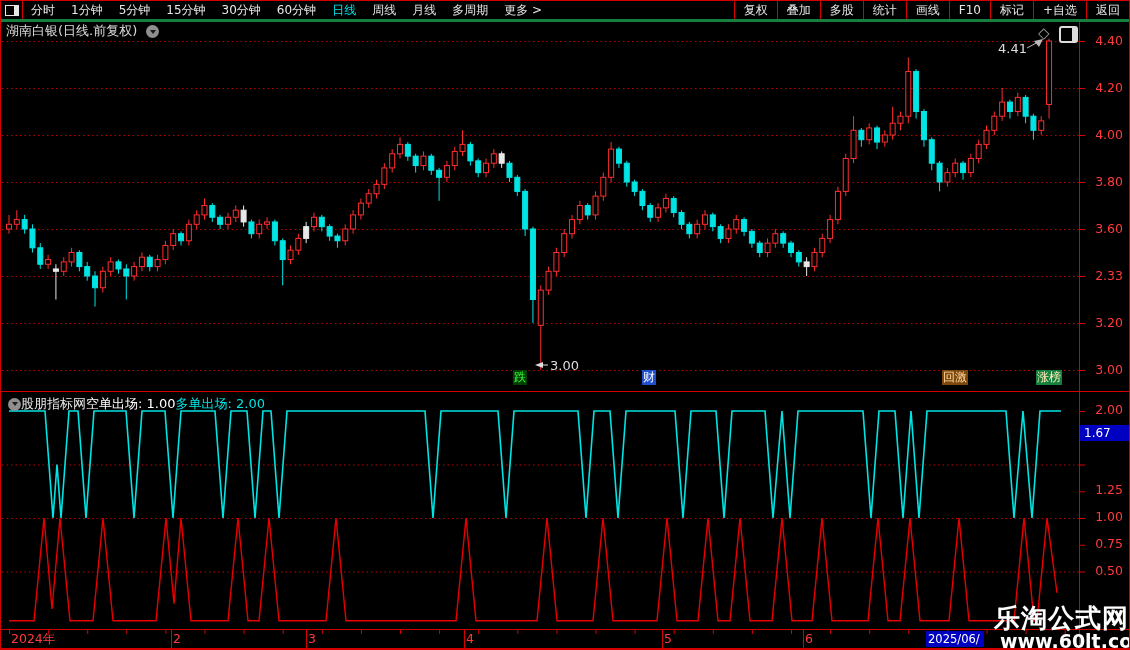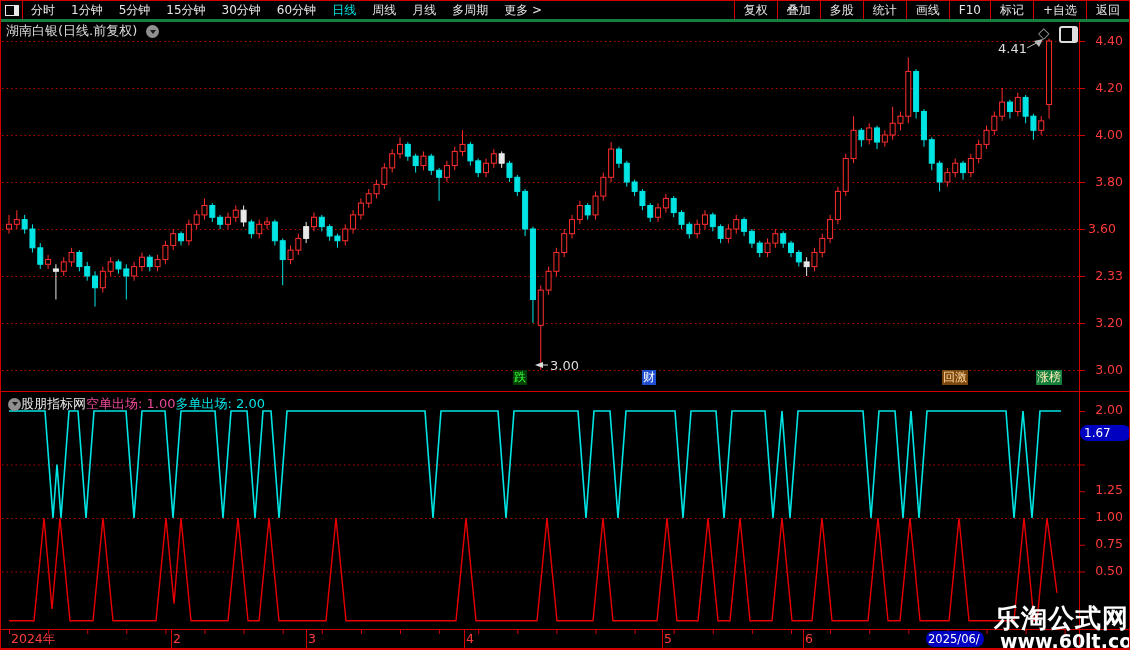--- a/index.html
+++ b/index.html
@@ -24,21 +24,21 @@
                width:13px;height:13px;border-radius:50%;background:#8f8f8f;vertical-align:middle;}
   .chev-down{width:0;height:0;border-left:3px solid transparent;
              border-right:3px solid transparent;border-top:4px solid #1c1c1c;}
   
   .panel-icon{width:15px;height:13px;border:2px solid #ddd;border-radius:3px;position:relative;}
   .panel-icon i{position:absolute;right:0;top:0;bottom:0;width:4px;background:#ddd;}
   .axis-label{position:absolute;z-index:2;width:42px;text-align:right;color:#ff3b3b;
               font-size:12.5px;line-height:14px;}
   .month-label{position:absolute;z-index:2;color:#ff3b3b;font-size:12.5px;line-height:15px;}
   .tag{position:absolute;z-index:2;font-size:12px;line-height:15px;padding:0 1px;}
-  .bluebox{background:#0000c0;color:#fff;overflow:hidden;border-radius:8px;}
+  .bluebox{background:#0000c0;color:#fff;overflow:hidden;}
   #ind-header{display:flex;align-items:center;gap:0;font-size:13px;}
   #wm1{left:993px;top:600px;color:#fff;font-size:26px;font-weight:bold;letter-spacing:1px;}
   #wm2{left:999px;top:629px;color:#fff;font-size:19px;font-weight:bold;}
 </style>
 </head>
 <body>
 
 <div id="app">
 
   <svg id="cv" width="1130" height="650">
@@ -424,42 +424,42 @@
     <span class="panel-icon" style="display:block;">
         <i></i>
       </span>
   </div>
 
   <div id="price-axis">
       <div class="axis-label" style="left: 1080px; top: 33px;">4.40</div>
       <div class="axis-label" style="left: 1080px; top: 80px;">4.20</div>
       <div class="axis-label" style="left: 1080px; top: 127px;">4.00</div>
       <div class="axis-label" style="left: 1080px; top: 174px;">3.80</div>
-      <div class="axis-label" style="left: 1080px; top: 221px; text-align: center;">3.60</div>
+      <div class="axis-label" style="left: 1080px; top: 221px;">3.60</div>
       <div class="axis-label" style="left: 1080px; top: 268px;">2.33</div>
       <div class="axis-label" style="left: 1080px; top: 315px;">3.20</div>
       <div class="axis-label" style="left: 1080px; top: 362px;">3.00</div>
     </div>
 
   <div id="tag-row">
       <div class="tag" style="left: 512px; top: 369px; background: rgb(6, 63, 6); color: rgb(51, 255, 51);">跌</div>
       <div class="tag" style="left: 641px; top: 369px; background: rgb(31, 79, 208); color: rgb(255, 255, 255);">财</div>
       <div class="tag" style="left: 941px; top: 369px; background: rgb(124, 72, 15); color: rgb(255, 217, 160);">回激</div>
       <div class="tag" style="left: 1035px; top: 369px; background: #15803d; color: rgb(255, 233, 184);">涨榜</div>
     </div>
 
   <div class="txt" style="left:549px;top:357px;color:#ddd;font-size:13px;">3.00</div>
   <div class="txt" style="left:997px;top:40px;color:#ddd;font-size:13px;">4.41</div>
 
   <div class="txt" id="ind-header" style="left:7px;top:394px;">
     <span class="chev-circle">
         <i class="chev-down"></i>
       </span>
     <span style="color:#e8e8e8;">股朋指标网</span>
-    <span style="color:#ec4899;">
+    <span style="color:#ffffff;">
       <span>空单出场:</span> <span>1.00</span>
     </span>
     <span style="color:#00e4e4;">
       <span>多单出场:</span> <span>2.00</span>
     </span>
   </div>
 
   <div id="ind-axis">
       <div class="axis-label" style="left: 1080px; top: 402px;">2.00</div>
       <div class="axis-label" style="left: 1124px; top: 455.5px; font-family: Liberation Mono, monospace;">1.50</div>

